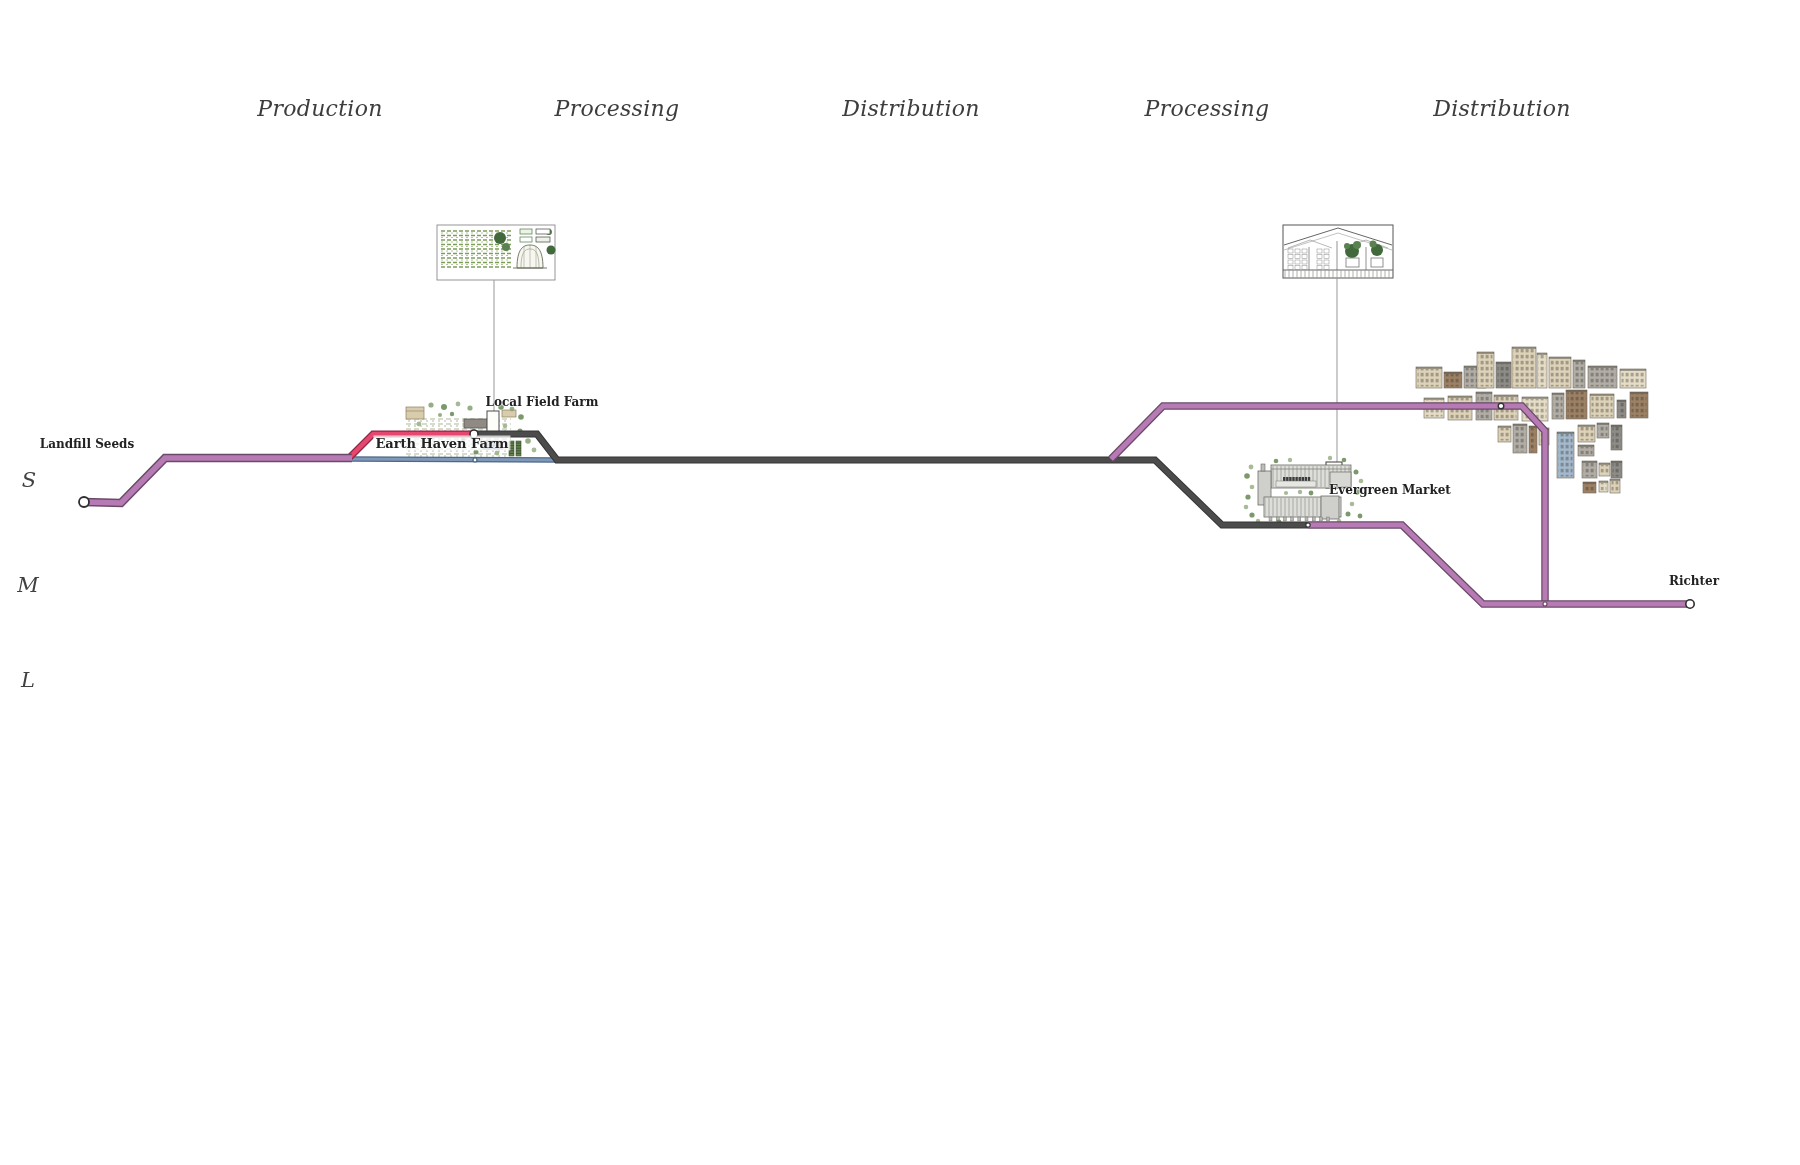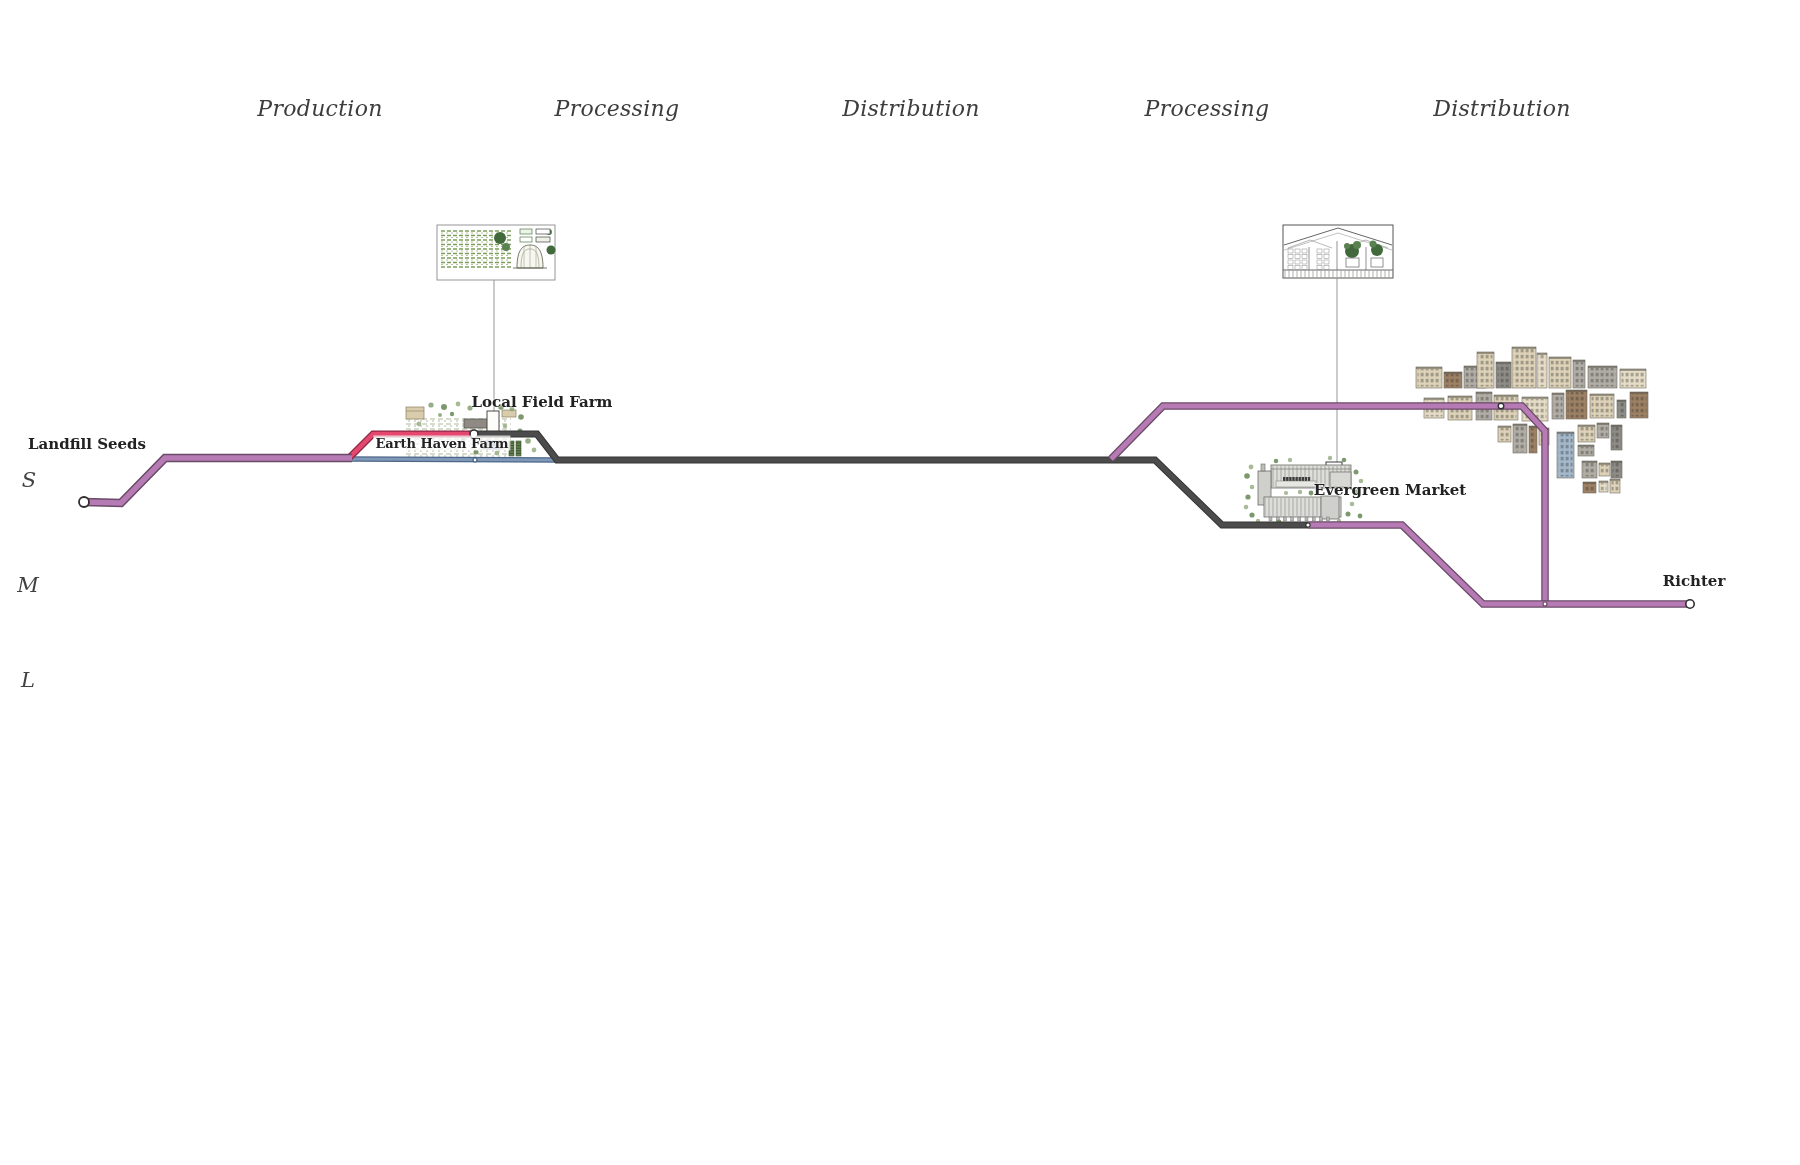--- a/index.html
+++ b/index.html
@@ -2,21 +2,21 @@
 <html><head>
 <meta charset="utf-8">
 <style>
   html,body{margin:0;padding:0;background:#fff;}
   .stage{position:relative;width:1800px;height:1165px;background:#ffffff;overflow:hidden;
          font-family:"DejaVu Serif", "Liberation Serif", serif;}
   svg.diagram{position:absolute;left:0;top:0;}
   .lbl{position:absolute;transform:translate(-50%,-50%);white-space:nowrap;color:#3b3b3b;}
   .col-label{font-style:italic;font-size:22px;letter-spacing:.3px;color:#3d3d3d;}
   .scale-label{font-style:italic;font-size:21px;color:#414141;}
-  .node-label{font-size:15px;font-weight:600;color:#222;text-shadow:0 0 2px #fff,0 0 2px #fff;}
+  .node-label{font-size:12px;font-weight:600;color:#222;text-shadow:0 0 2px #fff,0 0 2px #fff;}
   .node-label.em{font-size:13px;font-weight:700;background:rgba(255,255,255,.72);padding:0 2px;}
   .title{font-style:italic;font-size:27px;color:#3a3a3a;letter-spacing:.5px;}
 </style>
 </head>
 <body>
 
 <div class="stage">
   <svg class="diagram" id="diagram" width="1800" height="1165" viewBox="0 0 1800 1165">
       <defs>
         <pattern id="win" width="5" height="6" patternUnits="userSpaceOnUse">

